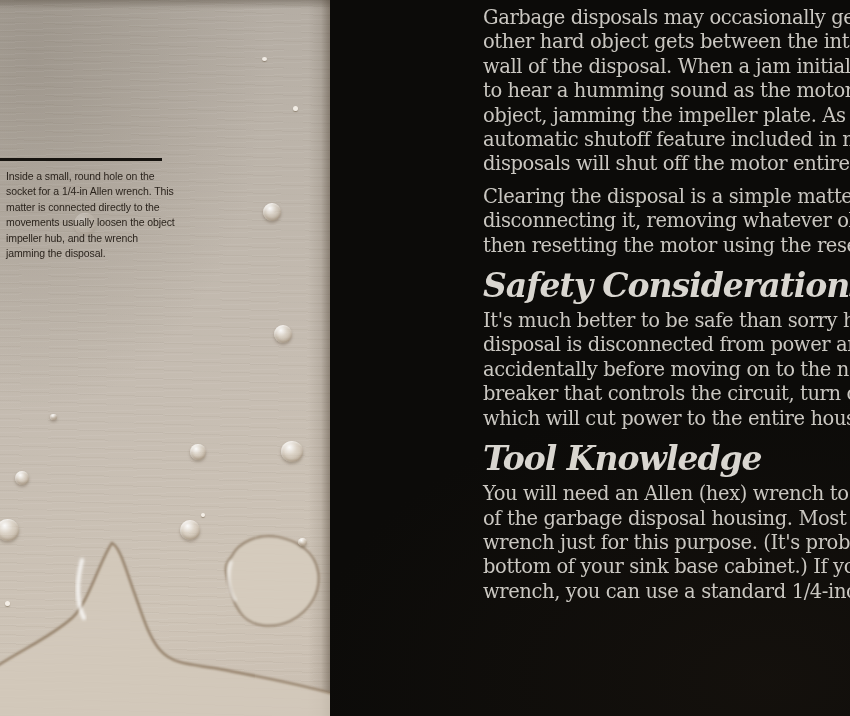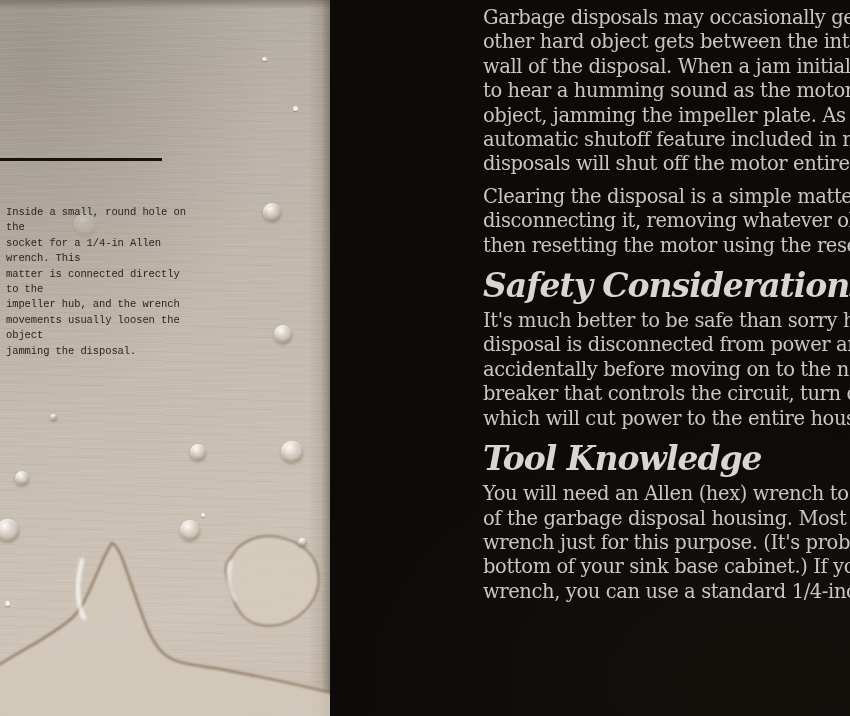--- a/index.html
+++ b/index.html
@@ -45,24 +45,23 @@
     position:absolute;border-radius:50%;
     background:rgba(250,246,238,.85);
     box-shadow:0 1px 1px rgba(100,82,60,.5);
   }
   .caption-rule{
     position:absolute;left:0;top:158px;width:162px;height:3px;
     background:var(--caption_rule);
   }
   .caption{
     position:absolute;left:6px;top:169px;width:180px;
-    font-family:Liberation Mono, monospace;
+    font-family:Liberation Sans, sans-serif;
     font-size:10.5px;line-height:15.4px;letter-spacing:-.1px;
     color:var(--caption_text);
-    margin-top:36px;
   }
 
   
   .article{position:absolute;left:483px;top:6px;width:430px;}
   .article .line{
     font-family:"DejaVu Serif", serif;
     font-size:19.5px;line-height:24.4px;letter-spacing:-.4px;
     color:var(--body_text);white-space:nowrap;
   }
   .article p{margin:0 0 8px 0;}
@@ -130,22 +129,22 @@
   <div class="speck" style="left:262px;top:57px;width:5px;height:4px;"></div>
   <div class="speck" style="left:293px;top:106px;width:5px;height:5px;"></div>
   <div class="speck" style="left:201px;top:513px;width:4px;height:4px;"></div>
   <div class="speck" style="left:5px;top:601px;width:5px;height:5px;"></div>
 
   <div class="caption-rule"></div>
   <div class="caption">
     <div>Inside a small, round hole on the</div>
     <div>socket for a 1/4-in Allen wrench. This</div>
     <div>matter is connected directly to the</div>
+    <div>movements usually loosen the object</div>
     <div>impeller hub, and the wrench</div>
-    <div>movements usually loosen the object</div>
     <div>jamming the disposal.</div>
   </div>
 </div>
 
 <div class="article">
 
   <p>
     <span class="line" style="display:block">Garbage disposals may occasionally get jam</span>
     <span class="line" style="display:block">other hard object gets between the internal</span>
     <span class="line" style="display:block">wall of the disposal. When a jam initially oc</span>

